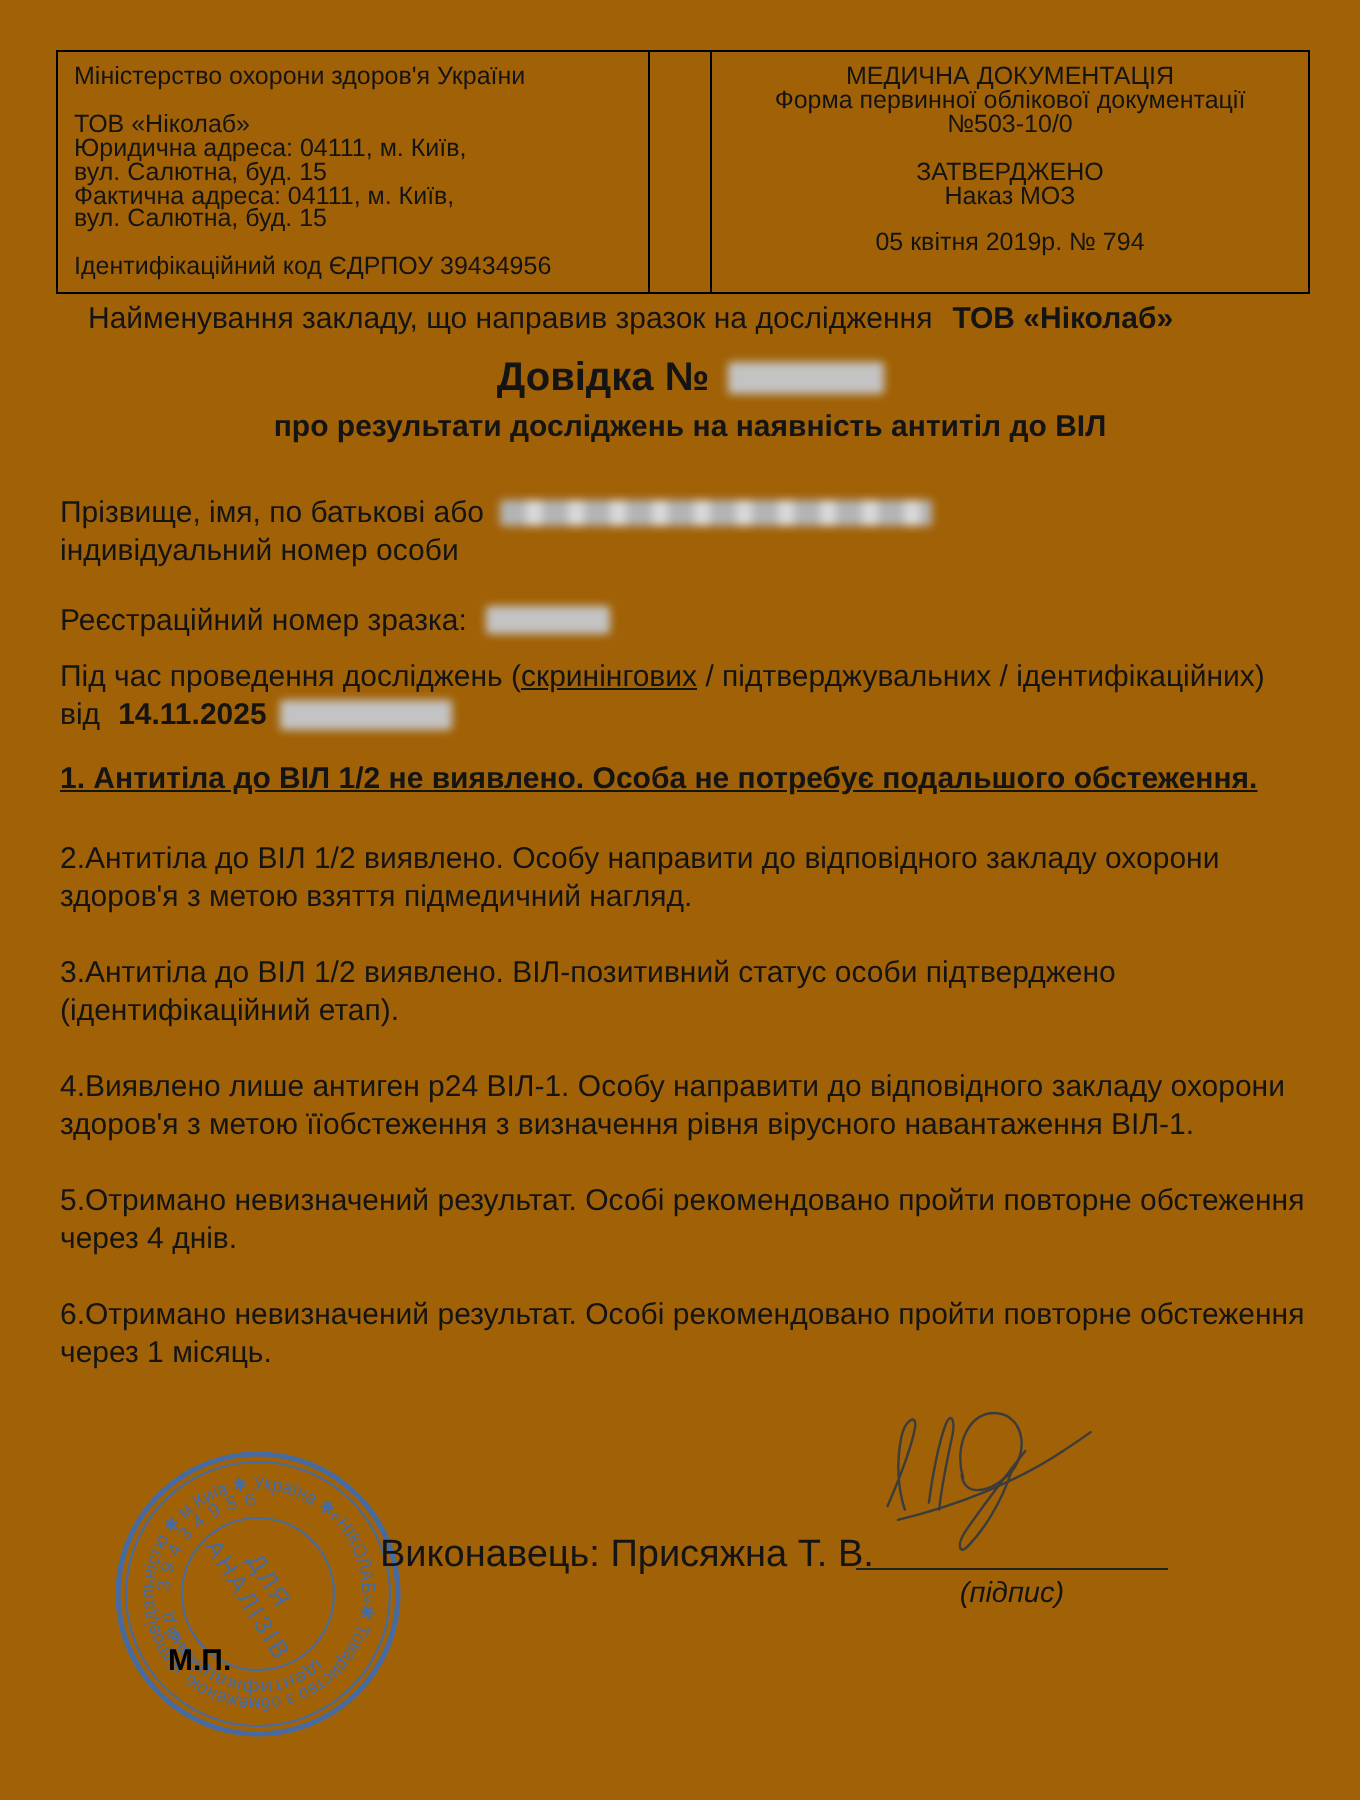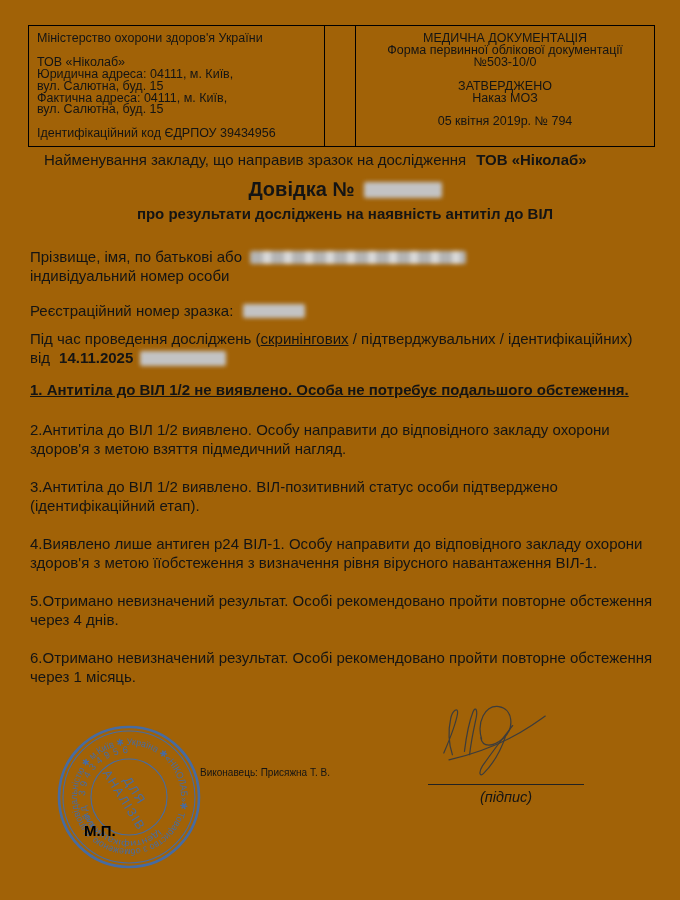--- a/index.html
+++ b/index.html
@@ -43,21 +43,21 @@
   .redact.textured {
     background:repeating-linear-gradient(90deg,#b4b4b4 0 13px,#d9d9d9 13px 21px);
   }
   .r-title { width:78px; height:16px; margin-left:9px; }
   .r-name  { width:216px; height:13px; margin-left:8px; }
   .r-reg   { width:62px; height:14px; margin-left:10px; }
   .r-date  { width:86px; height:15px; margin-left:7px; }
   
   .stamp { position:absolute; left:54px; top:722px; width:150px; height:150px; opacity:0.88; }
   .mp-label { position:absolute; left:84px; top:822px; font-size:15px; font-weight:bold; color:#000; }
-  .executor { position:absolute; left:190px; top:767px; font-size:10px;margin-left:10px; }
+  .executor { position:absolute; left:190px; top:767px; font-size:19px; }
   .signature { position:absolute; left:433px; top:698px; width:142px; height:86px; }
   .sign-line { position:absolute; left:428px; top:784px; width:156px; border-top:1.5px solid #222; }
   .sign-caption { position:absolute; left:428px; top:789px; width:156px; text-align:center; font-size:14.5px; font-style:italic; }
 </style>
 </head>
 <body>
 
 <div class="page">
 
   <div class="header-table">

